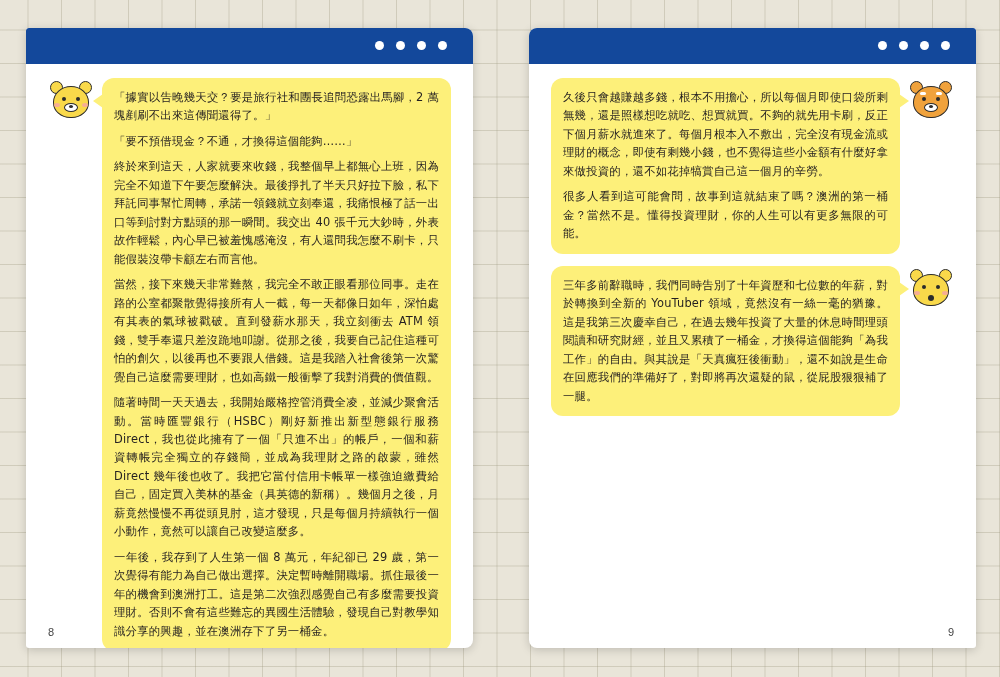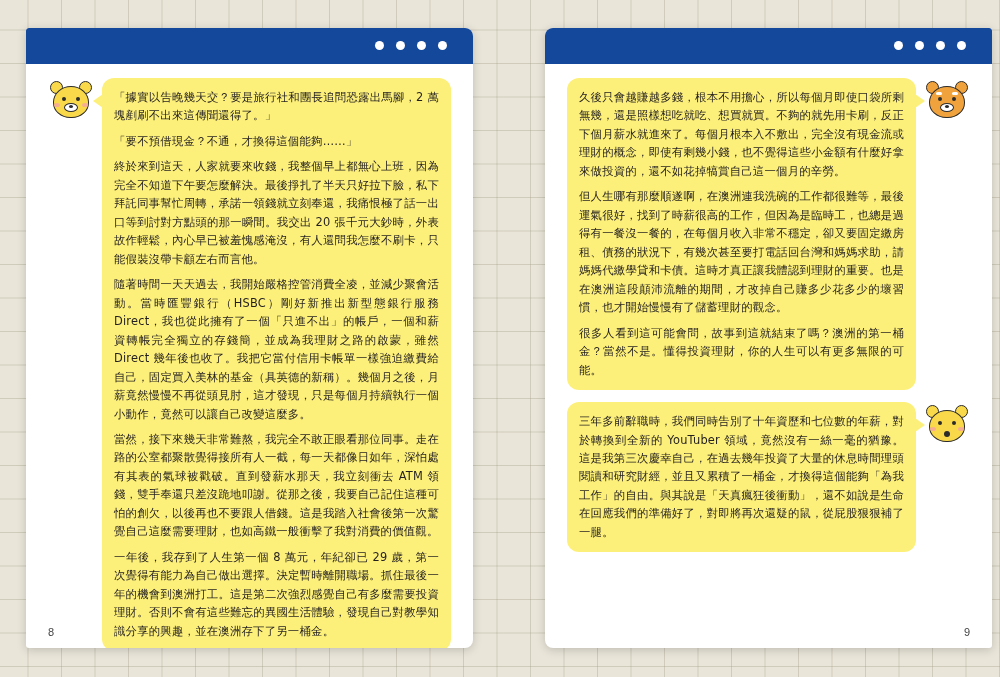--- a/index.html
+++ b/index.html
@@ -22,21 +22,20 @@
     background-image:
       linear-gradient(to right, rgba(160,155,130,0.35) 1px, transparent 1px),
       linear-gradient(to bottom, rgba(160,155,130,0.35) 1px, transparent 1px);
     background-size: 33.5px 33.5px;
     background-position: -6px -4px;
   }
   #spread {
     position: absolute;
     inset: 0;
     display: flex;
-    gap: 16px;
   }
   .page {
     position: relative;
     background: #ffffff;
     width: 447px;
     height: 620px;
     margin-top: 28px;
     box-shadow: 0 2px 10px rgba(0,0,0,0.18);
     overflow: hidden;
   }
@@ -242,23 +241,23 @@
           <span class="eye l"></span>
           <span class="eye r"></span>
           <span class="blush l"></span>
           <span class="blush r"></span>
           <span class="snout"></span>
           <span class="nose"></span>
         </div>
         <div class="bubble tail-left">
           <p>「據實以告晚幾天交？要是旅行社和團長追問恐露出馬腳，2 萬塊剷刷不出來這傳聞還得了。」</p>
           <p>「要不預借現金？不通，才換得這個能夠……」</p>
-          <p>終於來到這天，人家就要來收錢，我整個早上都無心上班，因為完全不知道下午要怎麼解決。最後掙扎了半天只好拉下臉，私下拜託同事幫忙周轉，承諾一領錢就立刻奉還，我痛恨極了話一出口等到討對方點頭的那一瞬間。我交出 20 張千元大鈔時，外表故作輕鬆，內心早已被羞愧感淹沒，有人還問我怎麼不刷卡，只能假裝沒帶卡顧左右而言他。</p>
+          <p>終於來到這天，人家就要來收錢，我整個早上都無心上班，因為完全不知道下午要怎麼解決。最後掙扎了半天只好拉下臉，私下拜託同事幫忙周轉，承諾一領錢就立刻奉還，我痛恨極了話一出口等到討對方點頭的那一瞬間。我交出 40 張千元大鈔時，外表故作輕鬆，內心早已被羞愧感淹沒，有人還問我怎麼不刷卡，只能假裝沒帶卡顧左右而言他。</p>
+          <p>當然，接下來幾天非常難熬，我完全不敢正眼看那位同事。走在路的公室都聚散覺得接所有人一截，每一天都像日如年，深怕處有其表的氣球被戳破。直到發薪水那天，我立刻衝去 ATM 領錢，雙手奉還只差沒跪地叩謝。從那之後，我要自己記住這種可怕的創欠，以後再也不要跟人借錢。這是我踏入社會後第一次驚覺自己這麼需要理財，也如高鐵一般衝擊了我對消費的價值觀。</p>
           <p>隨著時間一天天過去，我開始嚴格控管消費全凌，並減少聚會活動。當時匯豐銀行（HSBC）剛好新推出新型態銀行服務 Direct，我也從此擁有了一個「只進不出」的帳戶，一個和薪資轉帳完全獨立的存錢簡，並成為我理財之路的啟蒙，雖然 Direct 幾年後也收了。我把它當付信用卡帳單一樣強迫繳費給自己，固定買入美林的基金（具英德的新稱）。幾個月之後，月薪竟然慢慢不再從頭見肘，這才發現，只是每個月持續執行一個小動作，竟然可以讓自己改變這麼多。</p>
-          <p>當然，接下來幾天非常難熬，我完全不敢正眼看那位同事。走在路的公室都聚散覺得接所有人一截，每一天都像日如年，深怕處有其表的氣球被戳破。直到發薪水那天，我立刻衝去 ATM 領錢，雙手奉還只差沒跪地叩謝。從那之後，我要自己記住這種可怕的創欠，以後再也不要跟人借錢。這是我踏入社會後第一次驚覺自己這麼需要理財，也如高鐵一般衝擊了我對消費的價值觀。</p>
           <p>一年後，我存到了人生第一個 8 萬元，年紀卻已 29 歲，第一次覺得有能力為自己做出選擇。決定暫時離開職場。抓住最後一年的機會到澳洲打工。這是第二次強烈感覺自己有多麼需要投資理財。否則不會有這些難忘的異國生活體驗，發現自己對教學知識分享的興趣，並在澳洲存下了另一桶金。</p>
         </div>
       </div>
 
     </div>
     <div class="page-number">8</div>
   </div>
 
   <div class="page right">
     <div class="page-header">
@@ -278,21 +277,20 @@
           <span class="head"></span>
           <span class="brow l"></span>
           <span class="brow r"></span>
           <span class="eye l"></span>
           <span class="eye r"></span>
           <span class="snout"></span>
           <span class="nose"></span>
         </div>
         <div class="bubble tail-right">
           <p>久後只會越賺越多錢，根本不用擔心，所以每個月即使口袋所剩無幾，還是照樣想吃就吃、想買就買。不夠的就先用卡刷，反正下個月薪水就進來了。每個月根本入不敷出，完全沒有現金流或理財的概念，即使有剩幾小錢，也不覺得這些小金額有什麼好拿來做投資的，還不如花掉犒賞自己這一個月的辛勞。</p>
-          <p>但人生哪有那麼順遂啊，在澳洲連我洗碗的工作都很難等，最後運氣很好，找到了時薪很高的工作，但因為是臨時工，也總是過得有一餐沒一餐的，在每個月收入非常不穩定，卻又要固定繳房租、債務的狀況下，有幾次甚至要打電話回台灣和媽媽求助，請媽媽代繳學貸和卡債。這時才真正讓我體認到理財的重要。也是在澳洲這段顛沛流離的期間，才改掉自己賺多少花多少的壞習慣，也才開始慢慢有了儲蓄理財的觀念。</p>
           <p>很多人看到這可能會問，故事到這就結束了嗎？澳洲的第一桶金？當然不是。懂得投資理財，你的人生可以有更多無限的可能。</p>
         </div>
       </div>
 
       <div class="row right-side">
         <div class="avatar hamster">
           <span class="ear l"></span>
           <span class="ear r"></span>
           <span class="head"></span>
           <span class="eye l"></span>

